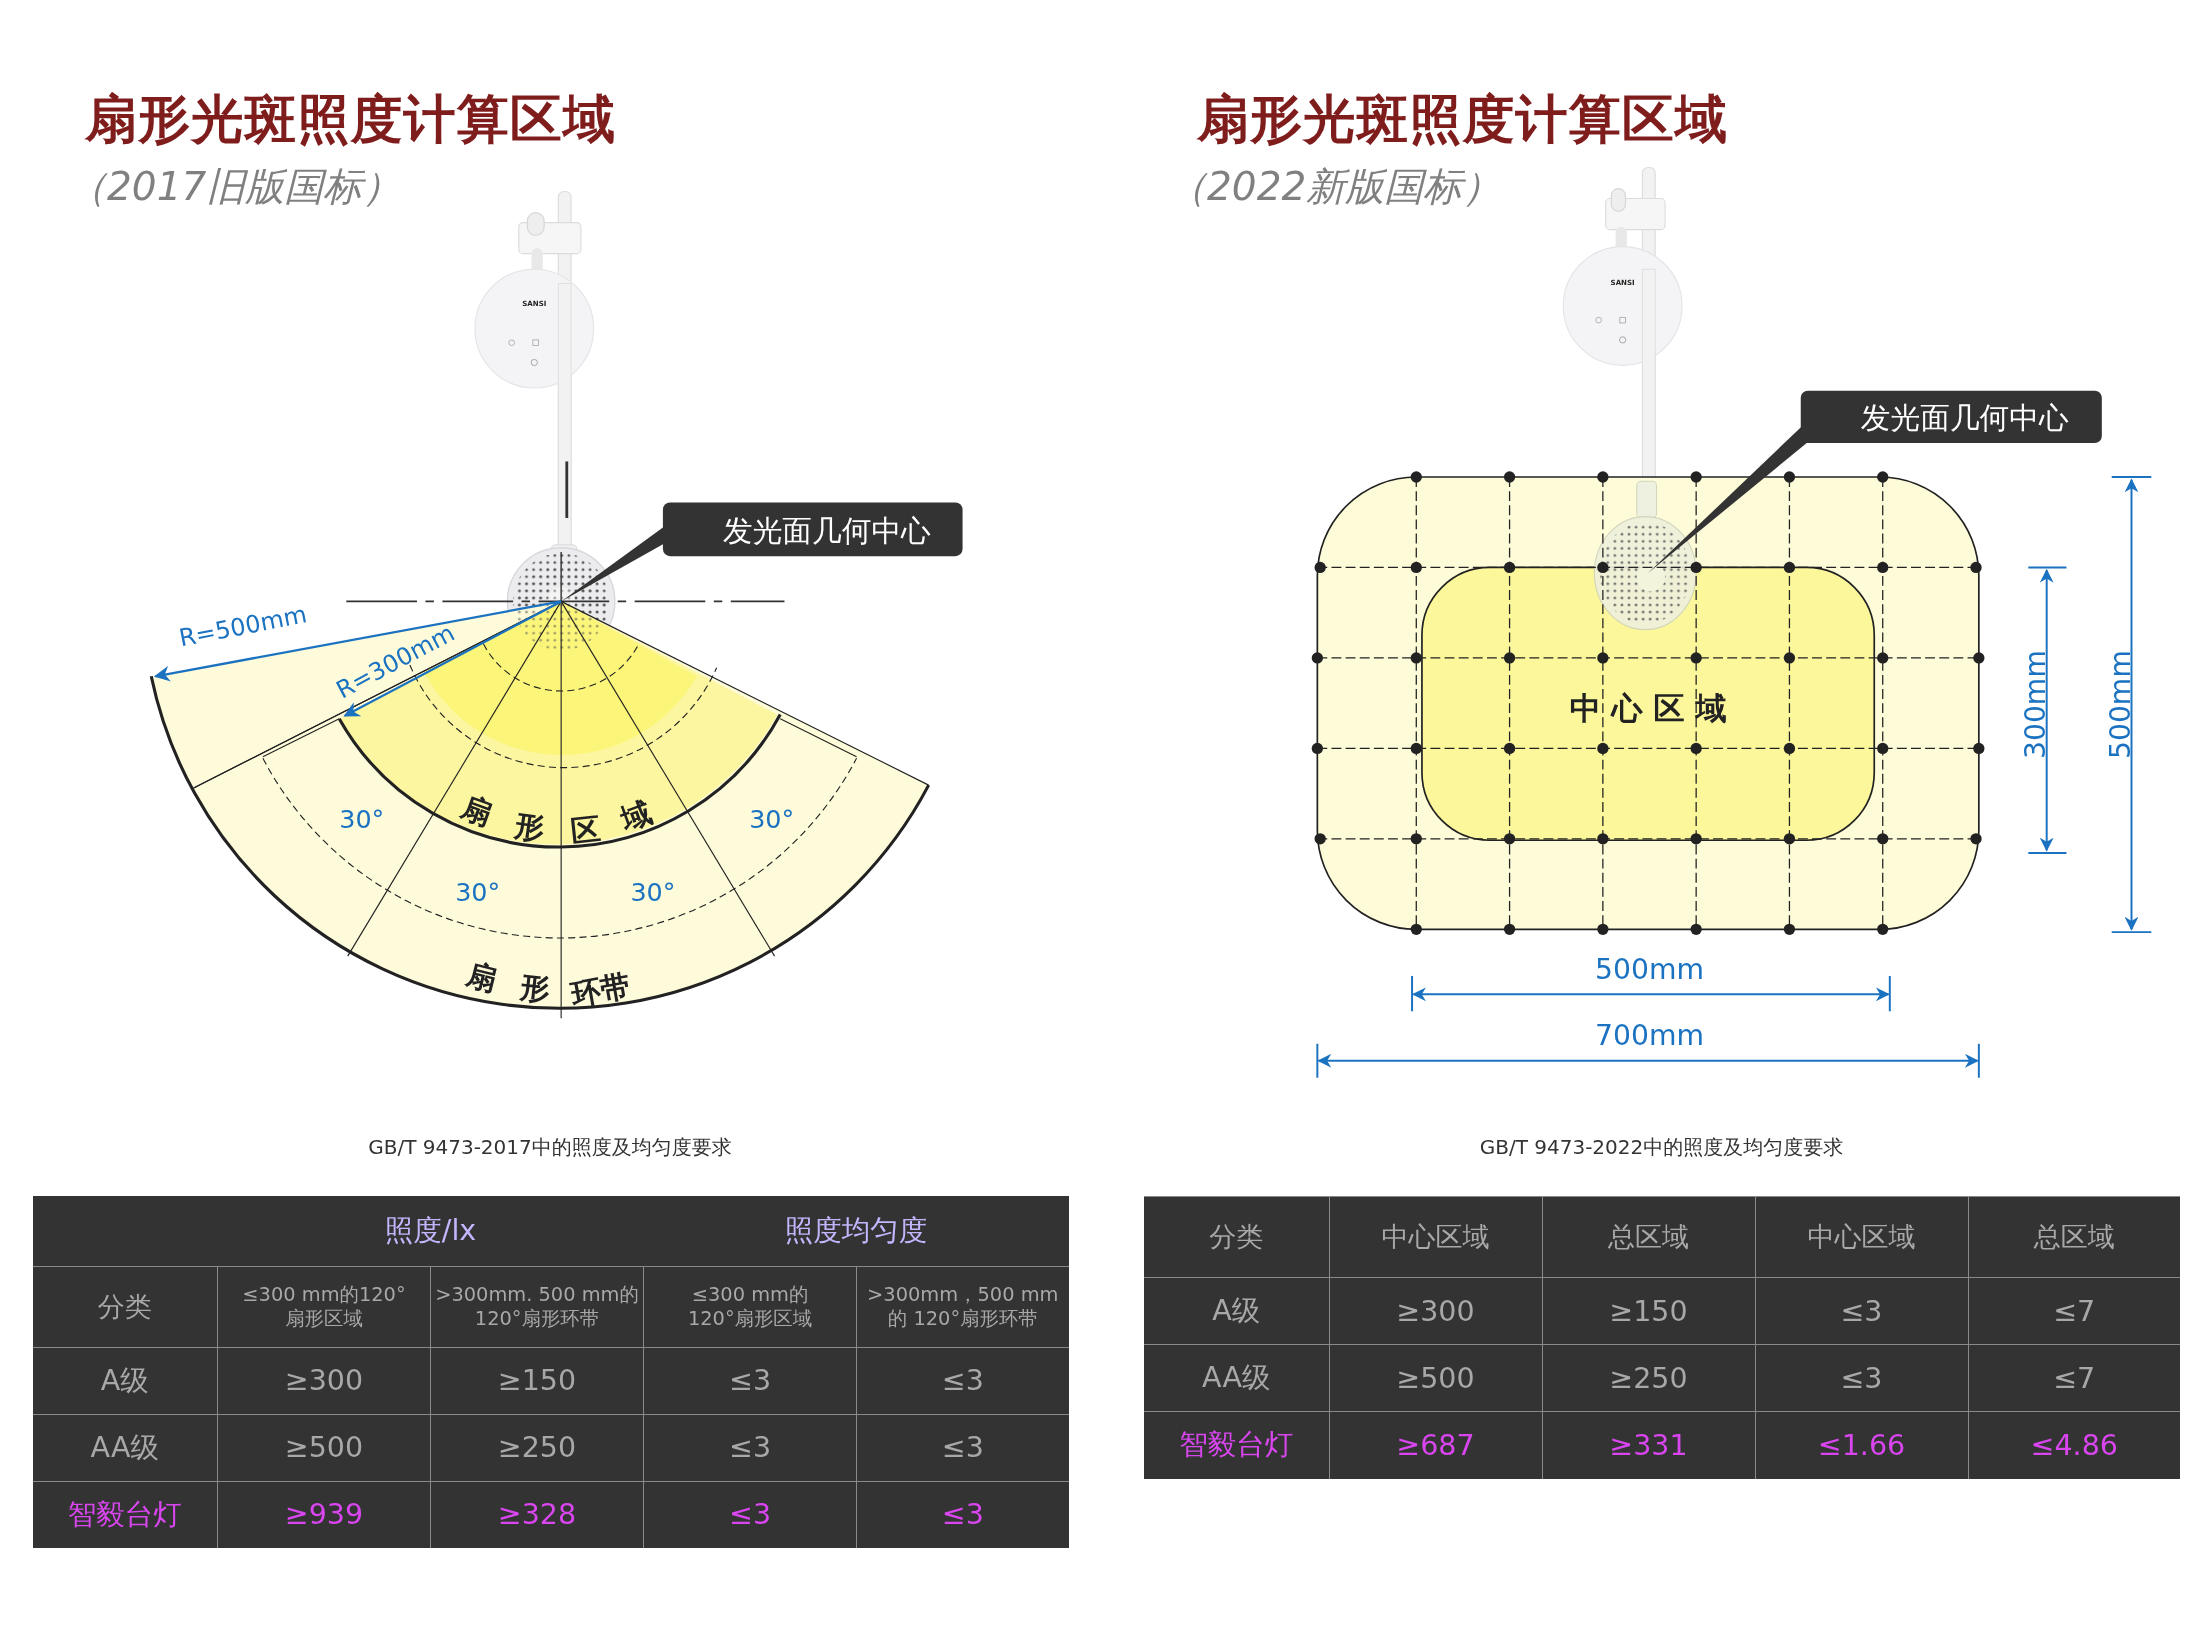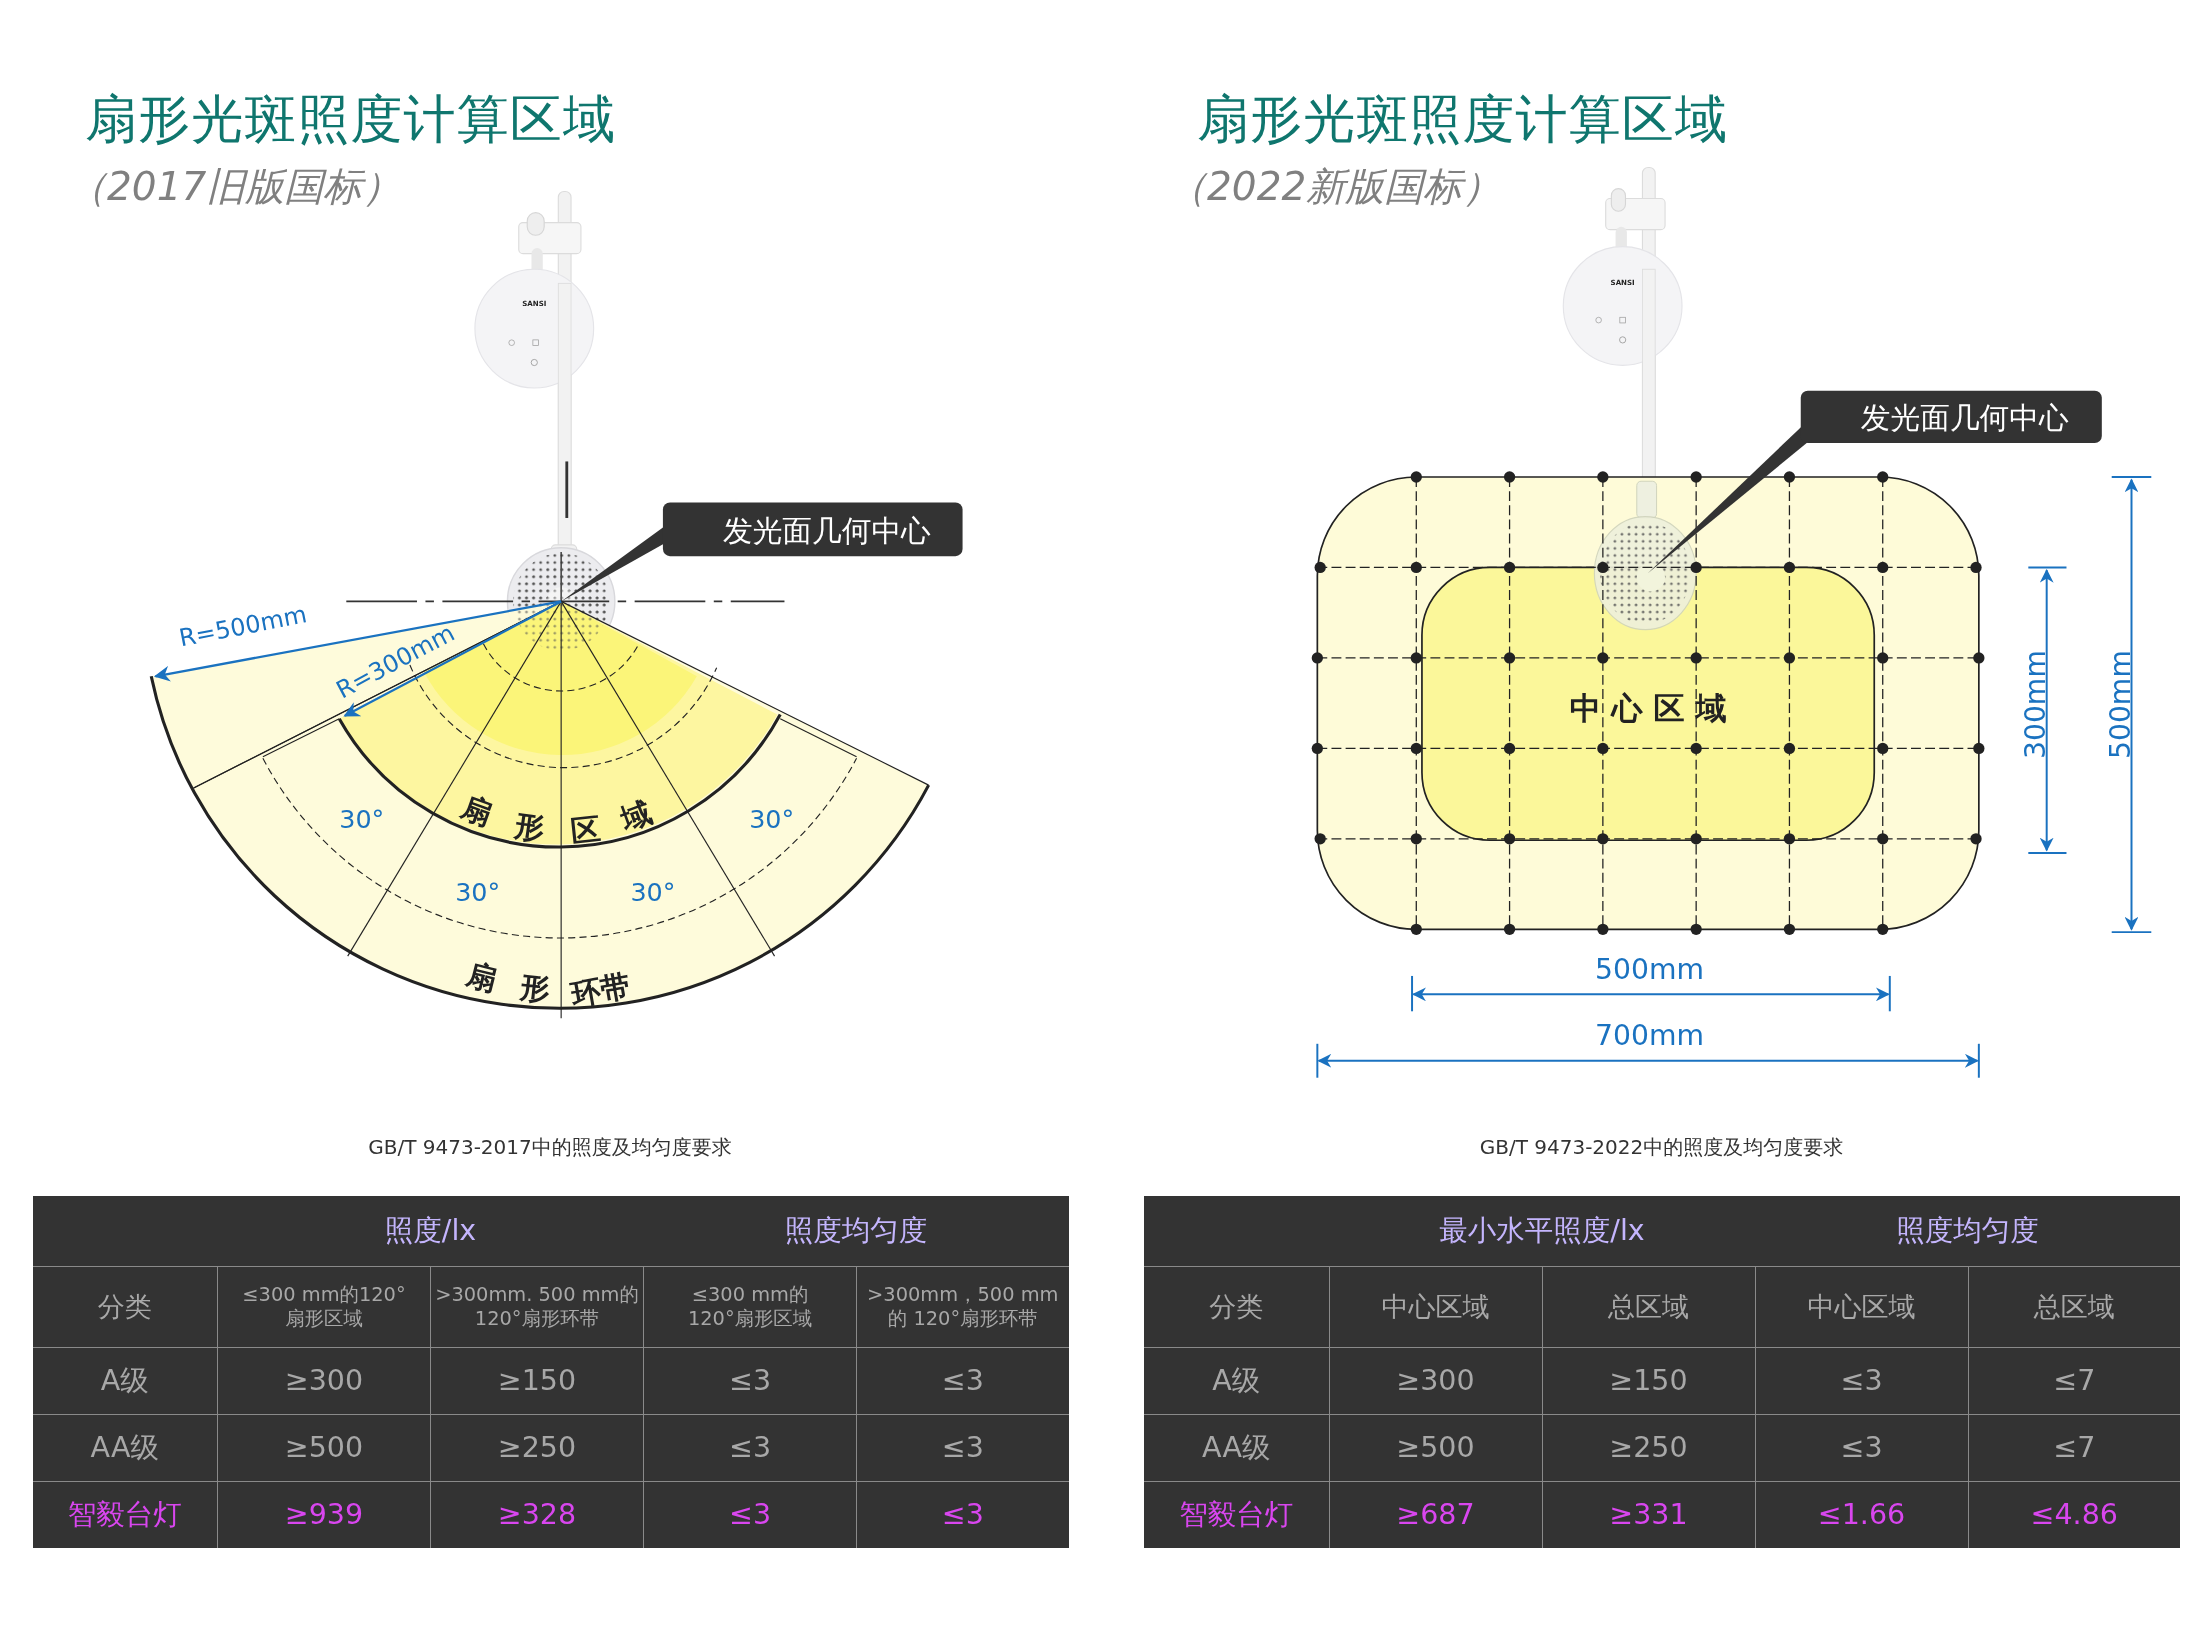--- a/index.html
+++ b/index.html
@@ -1,19 +1,19 @@
 <!DOCTYPE html>
 <html style="font-size:9px"><head>
 <meta charset="utf-8">
 <style>
   html, body { margin: 0; padding: 0; background: #ffffff; }
   body { width: 2205px; height: 1648px; position: relative; overflow: hidden;
          font-family: "DejaVu Sans", "Liberation Sans", sans-serif; }
   .stage { position: absolute; left: 0; top: 0; width: 2205px; height: 1648px; }
-  .title { position: absolute; font-size: 52px; font-weight: normal; color: #0f766e; letter-spacing: 1.1px; }
+  .title { position: absolute; font-size: 52px; font-weight: bold; color: #7f1d1d; letter-spacing: 1.1px; }
   .subtitle { position: absolute; font-size: 39px; color: #808080; font-style: italic; }
   .caption { position: absolute; font-size: 20px; color: #333333; text-align: center; }
   table.spec { position: absolute; border-collapse: collapse; background: #333333; table-layout: fixed; }
   table.spec td { border: 1.7px solid #8a8a8a; text-align: center; vertical-align: middle; color: #a8a8a8;
                   font-size: 28.5px; padding: 0; }
   table.spec tr.head td { border-left: none; border-right: none; border-top: none; color: #c4b5fd; font-size: 28.5px; }
   table.spec tr.sub td { font-size: 27px; }
   table.spec tr.sub td.small { font-size: 19.4px; line-height: 24px; }
   table.spec tr.highlight td { color: #d946ef; }
   table.spec td:first-child { border-left: none; }
@@ -289,25 +289,20 @@
 
   <table class="spec" style="left:1144px; top:1196px; width:1035px;">
     <colgroup>
         <col style="width:185px">
         <col style="width:213px">
         <col style="width:213px">
         <col style="width:213px">
         <col style="width:212px">
       </colgroup>
     <tbody>
-        <tr class="head" style="height:70px;">
-      <td></td>
-      <td colspan="2">最小水平照度/lx</td>
-      <td colspan="2">照度均匀度</td>
-    </tr>
     <tr class="sub" style="height:81px;">
       <td>分类</td>
       <td>中心区域</td>
       <td>总区域</td>
       <td>中心区域</td>
       <td>总区域</td>
     </tr>
     <tr style="height:67px;">
       <td>A级</td>
       <td>≥300</td>

